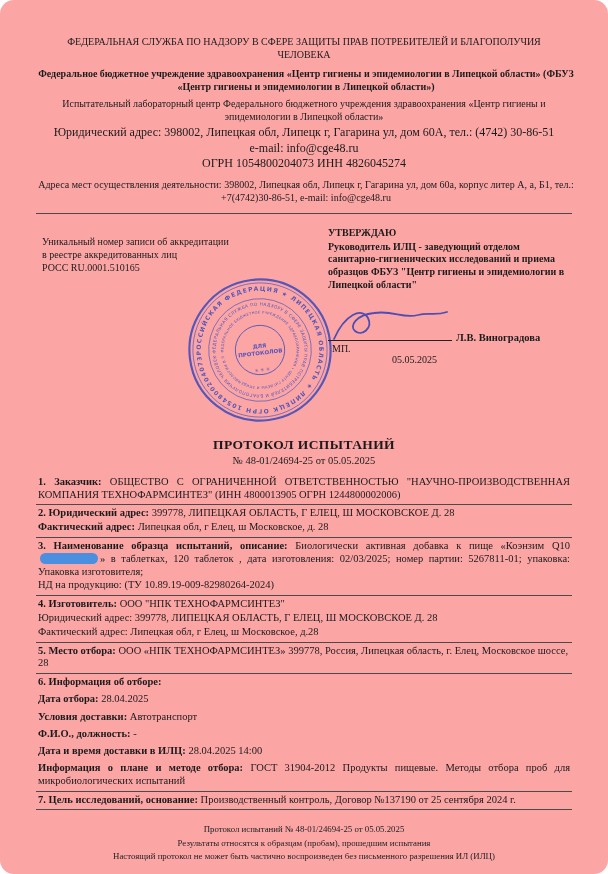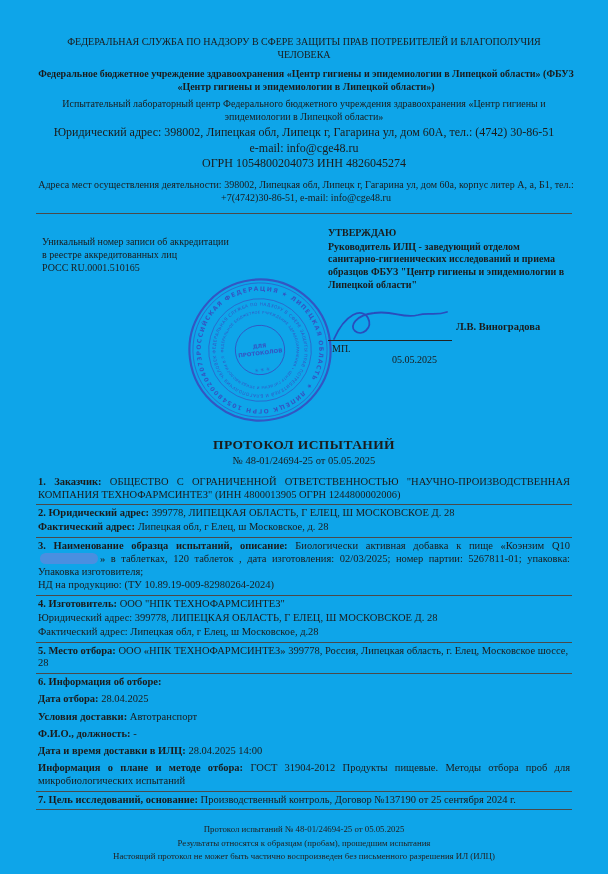--- a/index.html
+++ b/index.html
@@ -2,24 +2,25 @@
 <html lang="ru"><head>
 <meta charset="utf-8">
 <title>Протокол испытаний</title>
 <style>
   html,body{margin:0;padding:0;background:#ffffff;}
   .page{
     position:relative;
     width:608px;height:874px;
     box-sizing:border-box;
     padding:36px 36px 0 36px;
-    background:#0ea5e9;
+    background:#fca5a5;
     font-family:"Liberation Serif","DejaVu Serif",serif;
     color:#1b1b1b;
     overflow:hidden;
+    border-radius:14px;
   }
   
   .hdr{text-align:center;}
   .h-service{font-size:10px;line-height:1.25;margin:0 auto 7px;width:520px;}
   .h-org{font-size:10px;font-weight:bold;line-height:1.25;margin:0 auto 5px;width:540px;}
   .h-ilc{font-size:10px;font-weight:normal;line-height:1.25;margin:0 auto 2px;width:520px;}
   .h-line{font-size:12px;line-height:1.3;}
   .h-addr{font-size:10px;line-height:1.3;margin:6px auto 0;width:540px;}
   .divider{border:none;border-top:1.4px solid #4a4a4a;margin:9px 0 0 0;}
   
@@ -29,21 +30,21 @@
   .approve .a-label{margin-bottom:1px;}
   .stamp{position:absolute;left:150px;top:62px;width:148px;height:148px;opacity:.85;transform:rotate(-7deg);z-index:1;}
   .st-a{font-family:"DejaVu Sans",sans-serif;font-size:6.1px;font-weight:bold;letter-spacing:1.2px;fill:#3a49bd;}
   .st-b{font-family:"DejaVu Sans",sans-serif;font-size:4.4px;letter-spacing:.4px;fill:#3a49bd;}
   .st-c{font-family:"DejaVu Sans",sans-serif;font-size:3.6px;letter-spacing:.3px;fill:#3a49bd;}
   .st-center{font-family:"DejaVu Sans",sans-serif;font-size:5.6px;font-weight:bold;fill:#3a49bd;text-anchor:middle;}
   .st-stars{font-family:"DejaVu Sans",sans-serif;font-size:5px;fill:#3a49bd;text-anchor:middle;}
   .signature{position:absolute;left:292px;top:92px;z-index:2;}
   .sign-line{position:absolute;left:292px;top:126px;width:124px;border-bottom:1.3px solid #222;z-index:2;}
   .seal-mark{position:absolute;left:296px;top:129px;font-size:10px;z-index:2;}
-  .signer{position:absolute;left:420px;top:107px;font-size:10.5px;font-weight:bold;z-index:2;text-align:center;}
+  .signer{position:absolute;left:420px;top:118px;font-size:10.5px;font-weight:bold;z-index:2;text-align:center;}
   .sign-date{position:absolute;left:356px;top:140px;font-size:10px;z-index:2;}
   
   .title{ text-align:center;margin-top:2px;}
   .t-main{font-size:13.5px;font-weight:bold;letter-spacing:.4px;}
   .t-num{font-size:10.5px;margin-top:2px;}
   
   .secs{margin-top:8px;font-size:10.5px;line-height:12.8px;}
   .sec{border-top:1px solid #4a4a4a;padding:2px 2px 3px 2px;}
   .sec.first{border-top:none;}
   .sec.last-border{border-bottom:1px solid #4a4a4a;}

